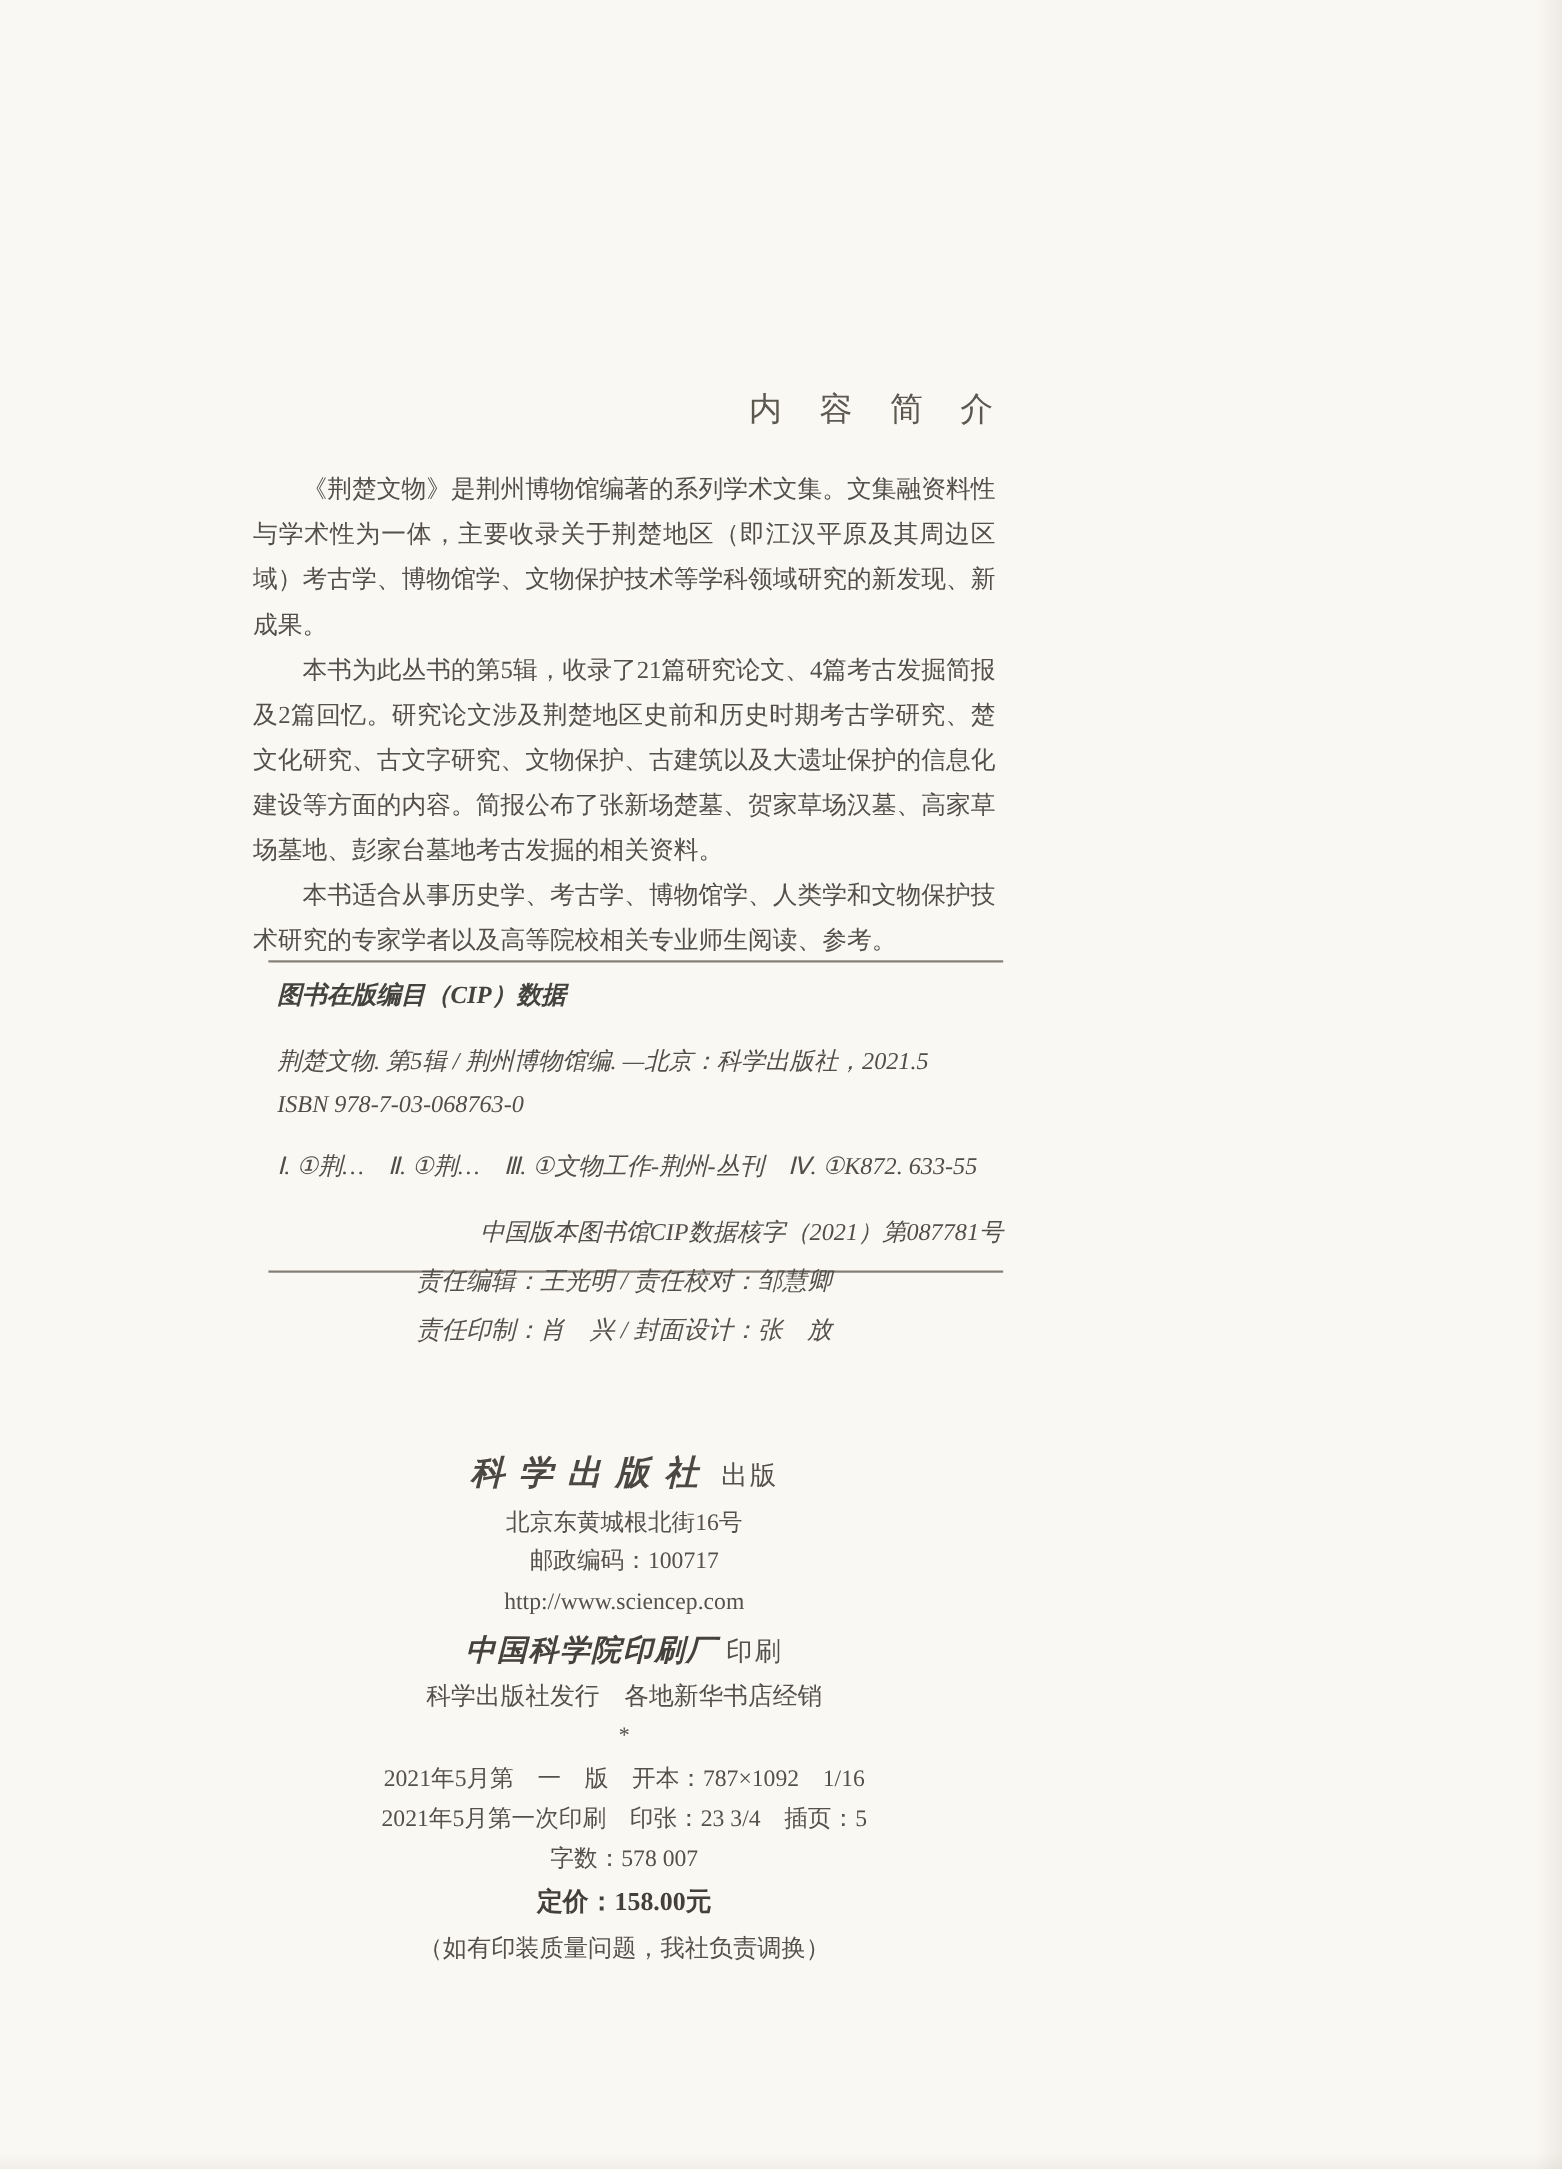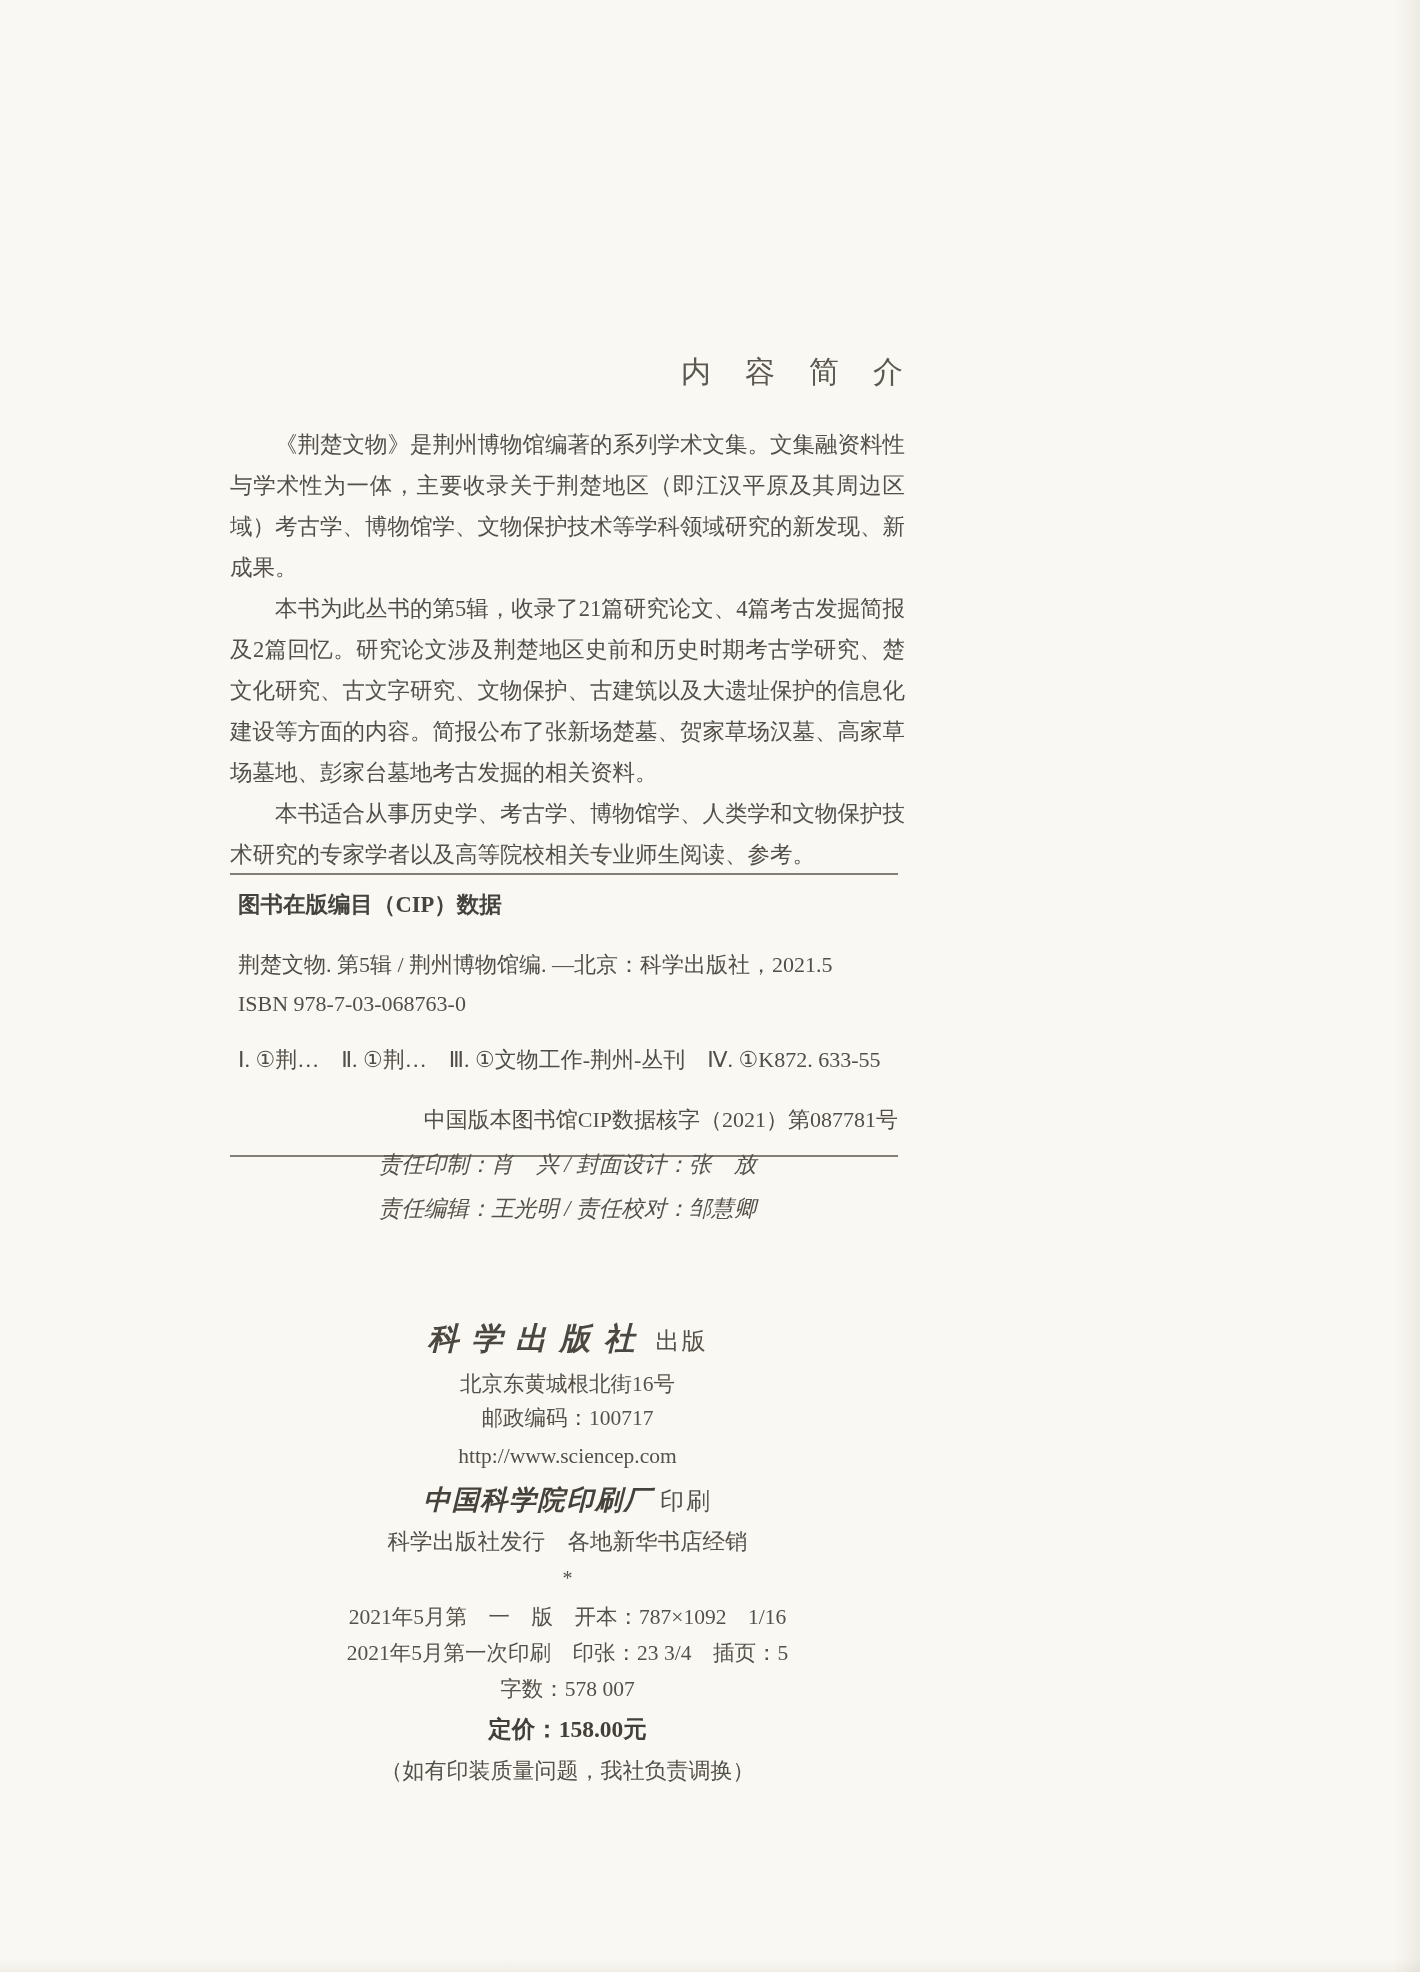--- a/index.html
+++ b/index.html
@@ -51,27 +51,28 @@
     font-size: 22.5px;
     line-height: 41px;
     text-align: justify;
     text-justify: inter-ideograph;
     color: #53504a;
   }
   .intro p { margin: 0; text-indent: 2em; }
   .cip-box {
     position: absolute;
     top: 873px;
-    left: 0;
+    left: 14px;
     width: 660px;
     border-top: 2px solid #837f76;
     border-bottom: 2px solid #837f76;
     padding: 14px 0 20px 8px;
     font-size: 22px;
     color: #514e47;
+    font-style: italic;
   }
   .cip-heading {
     font-weight: bold;
     font-size: 22.5px;
     color: #45433d;
     margin: 0;
   }
   .cip-entry   { margin: 30px 0 0 0; }
   .cip-isbn    { margin: 11px 0 0 0; }
   .cip-class   { margin: 28px 0 0 0; }
@@ -145,22 +146,22 @@
 
     <div class="cip-box">
       <p class="cip-heading">图书在版编目（CIP）数据</p>
       <p class="cip-entry">荆楚文物. 第5辑 / 荆州博物馆编. —北京：科学出版社，2021.5</p>
       <p class="cip-isbn">ISBN 978-7-03-068763-0</p>
       <p class="cip-class">Ⅰ. ①荆…　Ⅱ. ①荆…　Ⅲ. ①文物工作-荆州-丛刊　Ⅳ. ①K872. 633-55</p>
       <p class="cip-record">中国版本图书馆CIP数据核字（2021）第087781号</p>
     </div>
 
     <div class="credits">
+      <div>责任编辑：王光明 / 责任校对：邹慧卿</div>
       <div>责任印制：肖　兴 / 封面设计：张　放</div>
-      <div>责任编辑：王光明 / 责任校对：邹慧卿</div>
     </div>
 
     <div class="pub-block">
       <p class="pub-line pub-name-line"><span class="brush-large">科学出版社</span><span class="suffix-normal"> 出版</span></p>
       <p class="pub-line pub-address">北京东黄城根北街16号</p>
       <p class="pub-line pub-postcode">邮政编码：100717</p>
       <p class="pub-line pub-website">http://www.sciencep.com</p>
       <p class="pub-line pub-printer"><span class="brush-small">中国科学院印刷厂</span><span class="suffix-normal"> 印刷</span></p>
       <p class="pub-line pub-dist">科学出版社发行　各地新华书店经销</p>
       <p class="pub-line pub-star">*</p>

